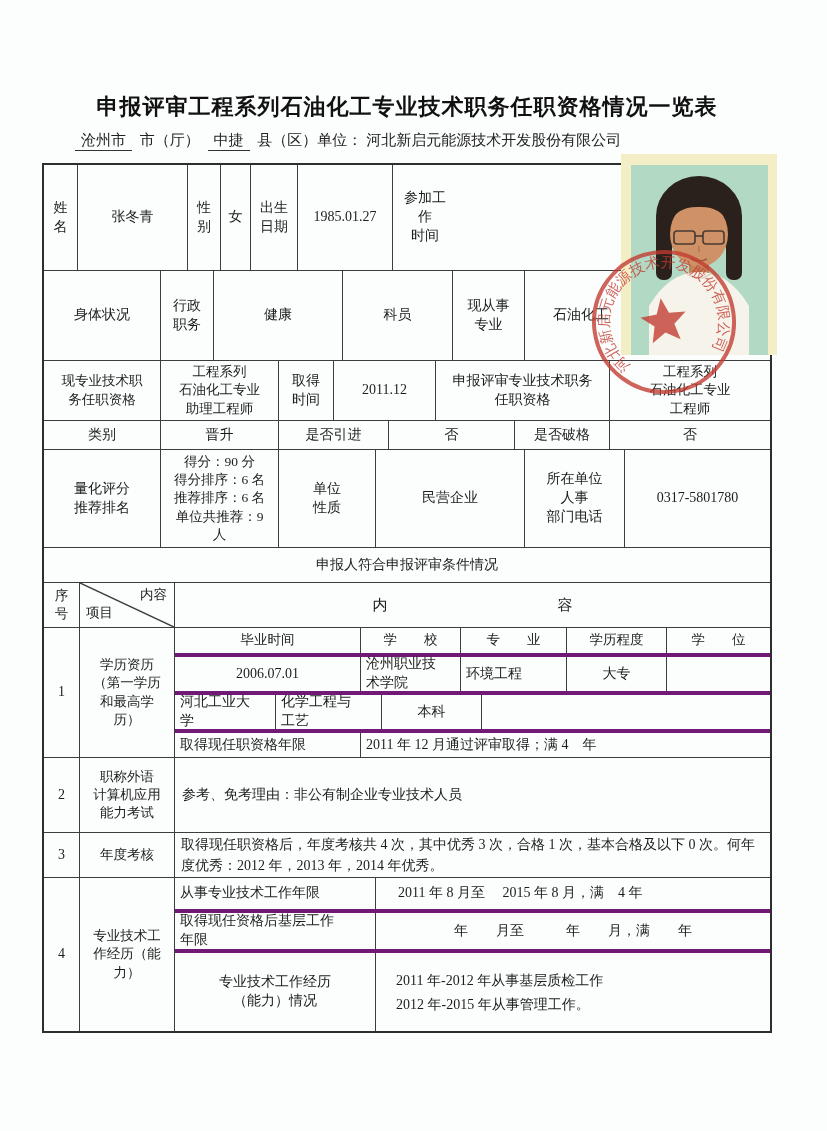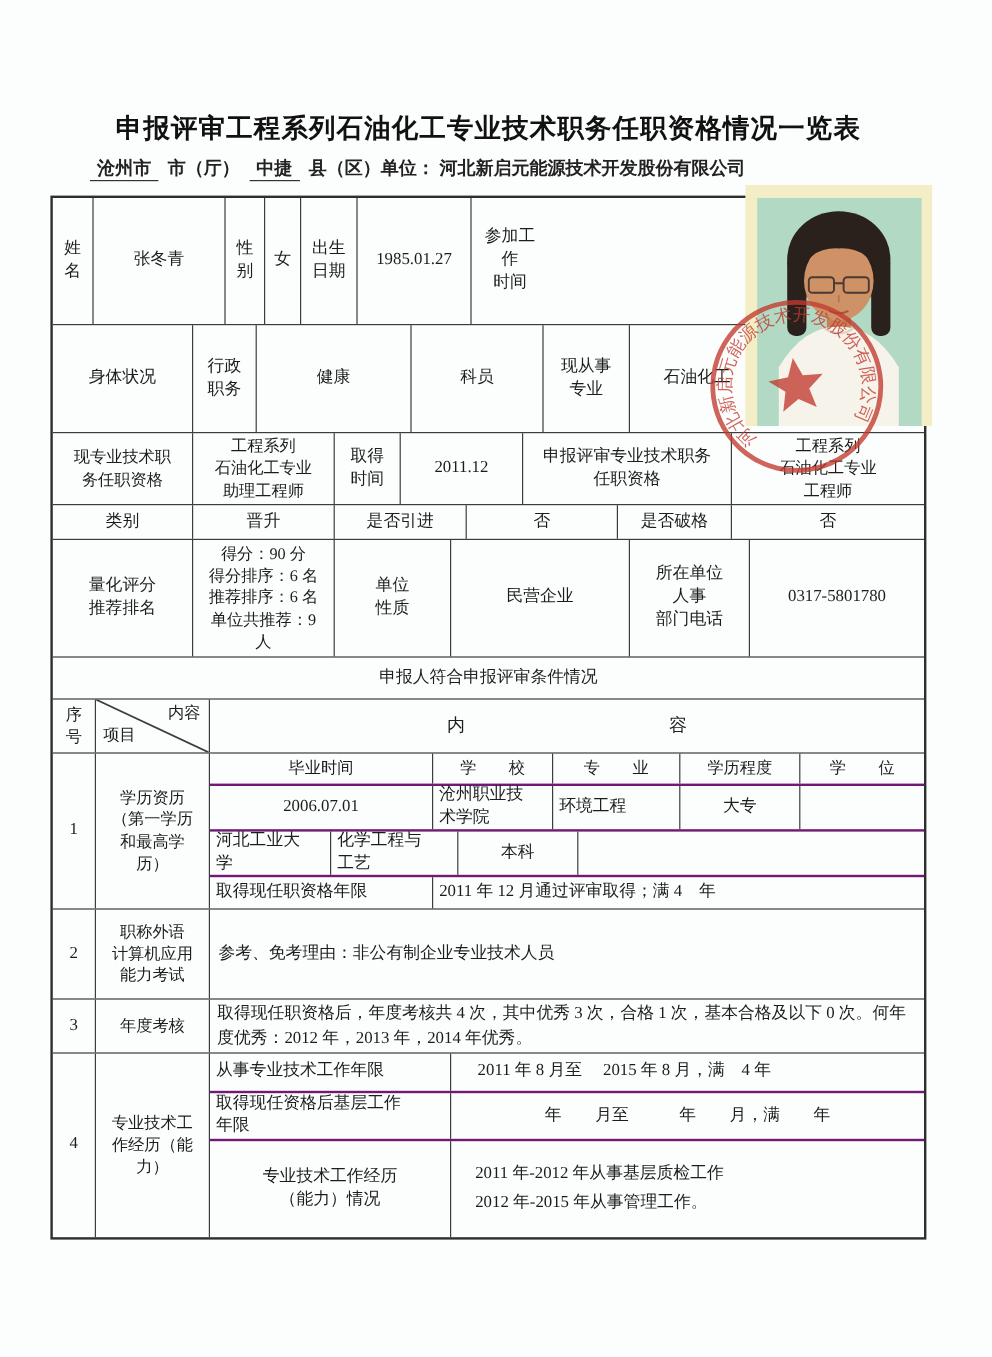--- a/index.html
+++ b/index.html
@@ -12,42 +12,42 @@
   .page{position:absolute;inset:0;}
   .title{
     position:absolute;left:42px;top:92px;width:730px;
     text-align:center;font-size:22px;font-weight:bold;
     letter-spacing:1px;margin:0;color:#111;
   }
   .subtitle{
     position:absolute;left:75px;top:131px;width:660px;
     font-size:15px;white-space:nowrap;color:#222;
   }
-  .subtitle span{display:inline-block;font-weight:bold;}
+  .subtitle span{display:inline-block;}
   .u{border-bottom:1px solid #333;padding:0 6px;}
   .gap{margin:0 4px;}
 
   
   .tbl{
     position:absolute;left:42px;top:163px;width:730px;height:870px;
     border:2px solid #2e2e2e;box-sizing:border-box;
     display:flex;flex-direction:column;background:transparent;
   }
   .r{display:flex;box-sizing:border-box;border-top:1px solid #3d3d3d;align-items:stretch;}
   .r:first-child{border-top:none;}
   .c{
     box-sizing:border-box;border-left:1px solid #3d3d3d;
     display:flex;align-items:center;justify-content:center;
     text-align:center;padding:2px 5px;
     font-size:14px;line-height:1.35;white-space:pre-line;
   }
   .c:first-child{border-left:none;}
   .al{justify-content:flex-start;text-align:left;}
   .stack{display:flex;flex-direction:column;box-sizing:border-box;border-left:1px solid #3d3d3d;flex:1;}
-  .sr{display:flex;box-sizing:border-box;border-top:2px solid #701a75;align-items:stretch;}
+  .sr{display:flex;box-sizing:border-box;border-top:4px solid #701a75;align-items:stretch;}
   .sr:first-child{border-top:none;}
   .sm{font-size:13.5px;}
 
   
   .diag{position:relative;padding:0;}
   .diag svg{position:absolute;inset:0;width:100%;height:100%;}
   .diag .tr{position:absolute;top:4px;right:7px;font-size:13.5px;font-family:Liberation Mono, monospace;}
   .diag .bl{position:absolute;bottom:5px;left:6px;font-size:13.5px;}
   .content-head{display:flex;align-items:center;justify-content:center;gap:170px;font-size:15px;}
 

